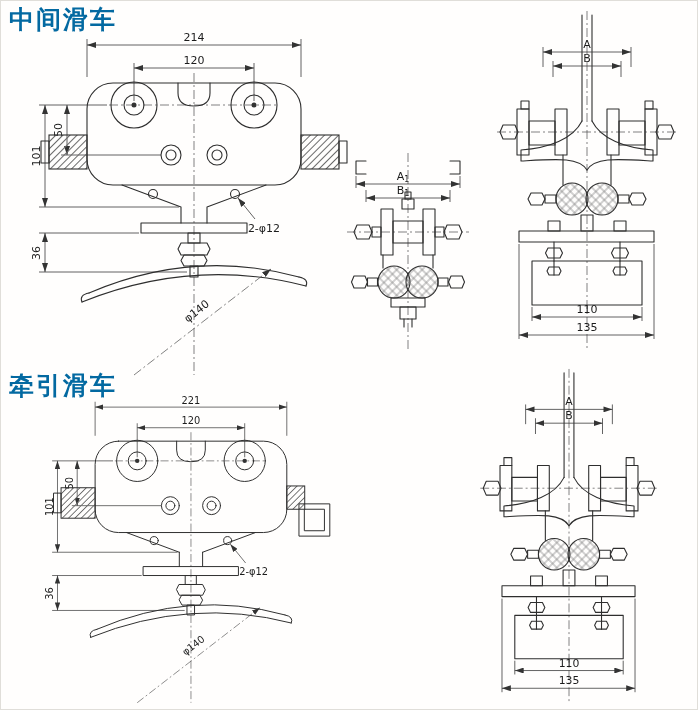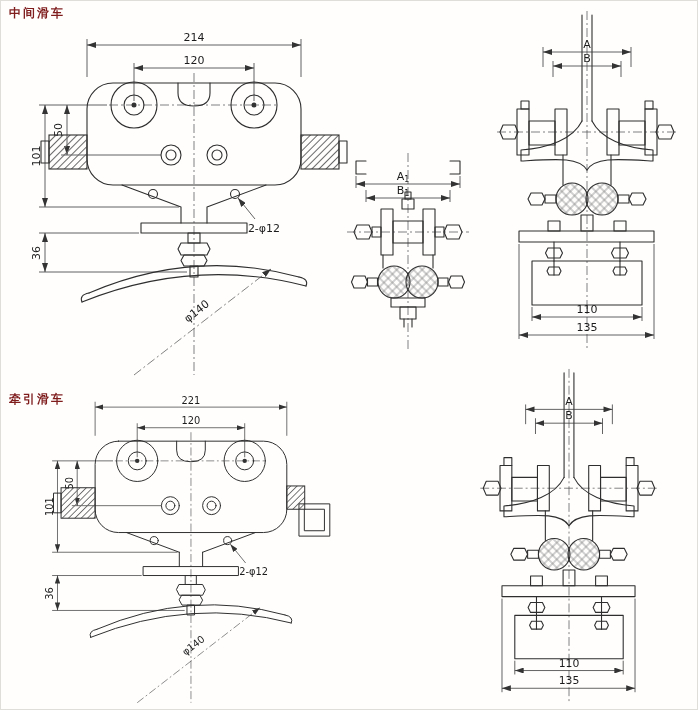--- a/index.html
+++ b/index.html
@@ -3,21 +3,21 @@
 <meta charset="utf-8">
 <style>
   html,body{margin:0;padding:0}
   body{
     width:698px;height:710px;position:relative;overflow:hidden;
     background:#ffffff;
     font-family:"DejaVu Sans", "Liberation Sans", sans-serif;
   }
   .canvas{position:absolute;inset:0;border:1px solid #e0ded9;background:#fffefd}
   .sec-title{
-    position:absolute;font-size:12px;font-weight:bold;color:#7f1d1d;
+    position:absolute;font-size:25px;font-weight:bold;color:#0369a1;
     letter-spacing:2px;line-height:1;
   }
   svg{position:absolute;overflow:visible}
   .outline{fill:none;stroke:#2e2e2e;stroke-width:1.1;stroke-linejoin:round;stroke-linecap:round}
   .dim{stroke:#3a3a3a;stroke-width:0.8;fill:none}
   .cl{stroke:#4a4a4a;stroke-width:0.7;fill:none;stroke-dasharray:9 3 2 3}
   .dim-label{font-size:11px;fill:#1c1c1c}
   .sub{font-size:8px}
 </style>
 </head>
@@ -251,21 +251,21 @@
       <text class="dim-label" x="110" y="304" text-anchor="middle">110</text>
     </g>
     <g>
       <line class="dim" x1="42" y1="235" x2="42" y2="330"></line>
       <line class="dim" x1="177" y1="235" x2="177" y2="330"></line>
       <line class="dim" x1="42" y1="326" x2="177" y2="326" marker-start="url(#ma)" marker-end="url(#ma)"></line>
       <text class="dim-label" x="110" y="322" text-anchor="middle">135</text>
     </g>
   </svg>
 
-  <div class="sec-title" style="left:8px;top:392px">牵引滑车</div>
+  <div class="sec-title" style="left:8px;top:372px">牵引滑车</div>
 
   <svg style="left:16px;top:390px" width="330" height="318" viewBox="0 0 330 355">
     <line class="cl" x1="175" y1="46" x2="175" y2="348"></line>
     <line class="cl" x1="90" y1="78" x2="260" y2="78"></line>
 
     <g>
       <line class="dim" x1="68" y1="50" x2="68" y2="12"></line>
       <line class="dim" x1="282" y1="50" x2="282" y2="12"></line>
       <line class="dim" x1="68" y1="18" x2="282" y2="18" marker-start="url(#ma)" marker-end="url(#ma)"></line>
       <text class="dim-label" x="175" y="14" text-anchor="middle">221</text>

